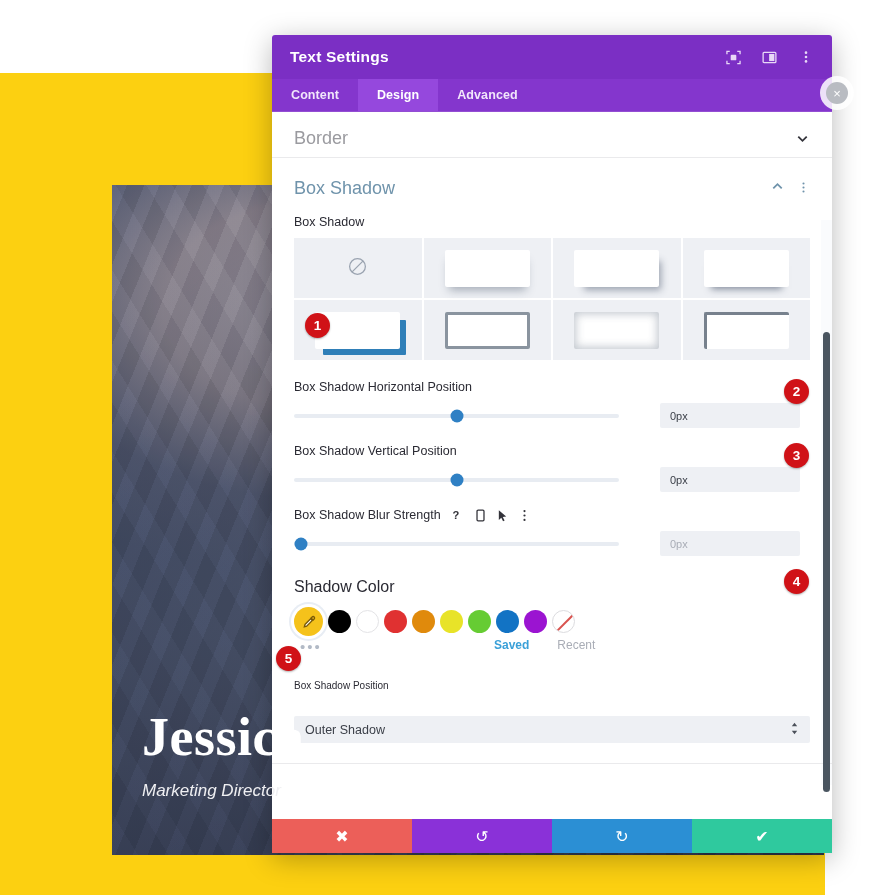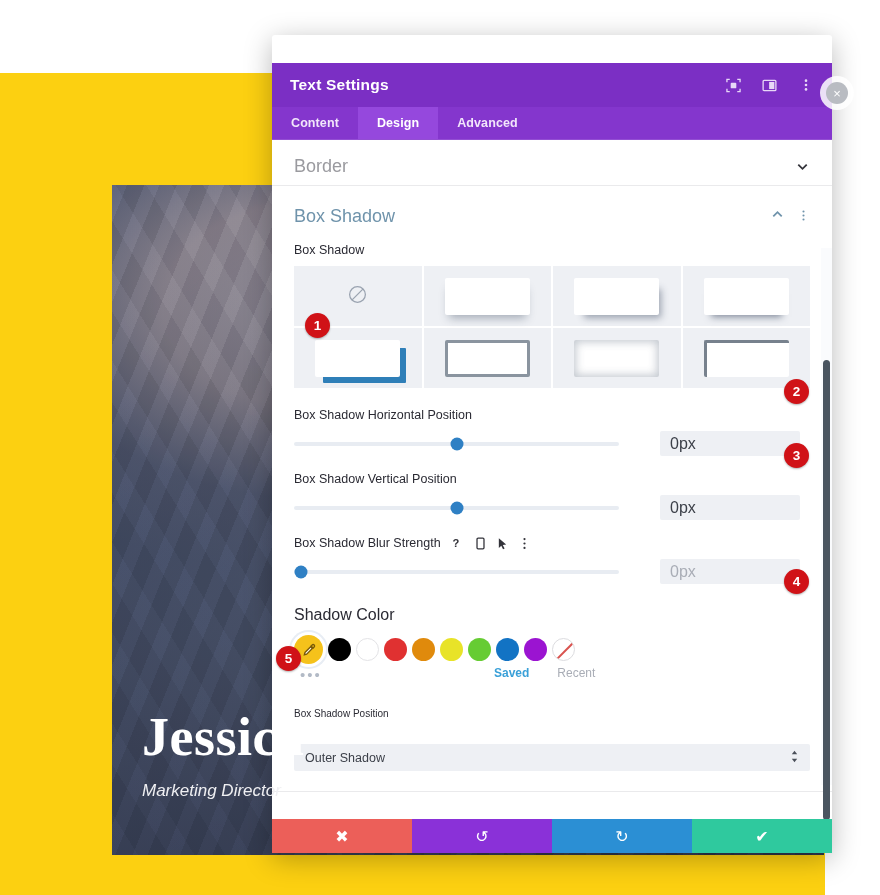--- a/index.html
+++ b/index.html
@@ -46,21 +46,21 @@
 
   
   .modal{
     position:absolute; left:272px; top:35px; width:560px; height:818px;
     background:#fff; box-shadow:0 6px 28px rgba(0,0,0,.28);
     display:flex; flex-direction:column;
     border-radius:3px 3px 0 0; overflow:hidden;
   }
   .modal-header{
     height:44px; background:#7b2fc4; display:flex; align-items:center;
-    padding:2px 18px; flex:0 0 44px;margin-top:28px;
+    padding:2px 18px; flex:0 0 44px;
   }
   .modal-title{ color:#fff; font-size:15.5px; font-weight:700; letter-spacing:.2px; }
   .header-icons{ margin-left:auto; display:flex; align-items:center; gap:19px; }
   .hicon{ width:17px; height:17px; display:flex; align-items:center; justify-content:center; color:#e8d8f7; }
   .hicon svg{ display:block; }
 
   .tabs{
     height:33px; background:#8436cd; display:flex; flex:0 0 33px;
     border-bottom:1px solid rgba(255,255,255,.12);
   }
@@ -120,21 +120,21 @@
   .track{
     position:relative; width:325px; height:4px; background:#e8ecf2; border-radius:3px;
     margin-right:0; cursor:pointer;
   }
   .handle{
     position:absolute; top:50%; width:13px; height:13px; border-radius:50%;
     background:#2f80c4; transform:translate(-50%,-50%);
   }
   .value-box{
     margin-left:41px; width:140px; height:25px; background:#eef0f4; border-radius:2px;
-    display:flex; align-items:center; padding:0 10px; font-size:16px; color:#3c4049;
+    display:flex; align-items:center; padding:0 10px; font-size:11px; color:#3c4049;
     position:relative; cursor:text;
   }
   .value-box.muted{ color:#a9adb6; }
 
   
   .color-label{ font-size:16px; color:#2a2a33; margin:22px 0 11px 0; }
   .swatch-row{ display:flex; align-items:center; gap:5px; position:relative; }
   .sw{ width:23px; height:23px; border-radius:50%; cursor:pointer; }
   .sw.sel{
     width:29px;height:29px; box-shadow:0 0 0 3px #fff, 0 0 0 5px #e8edf4;

